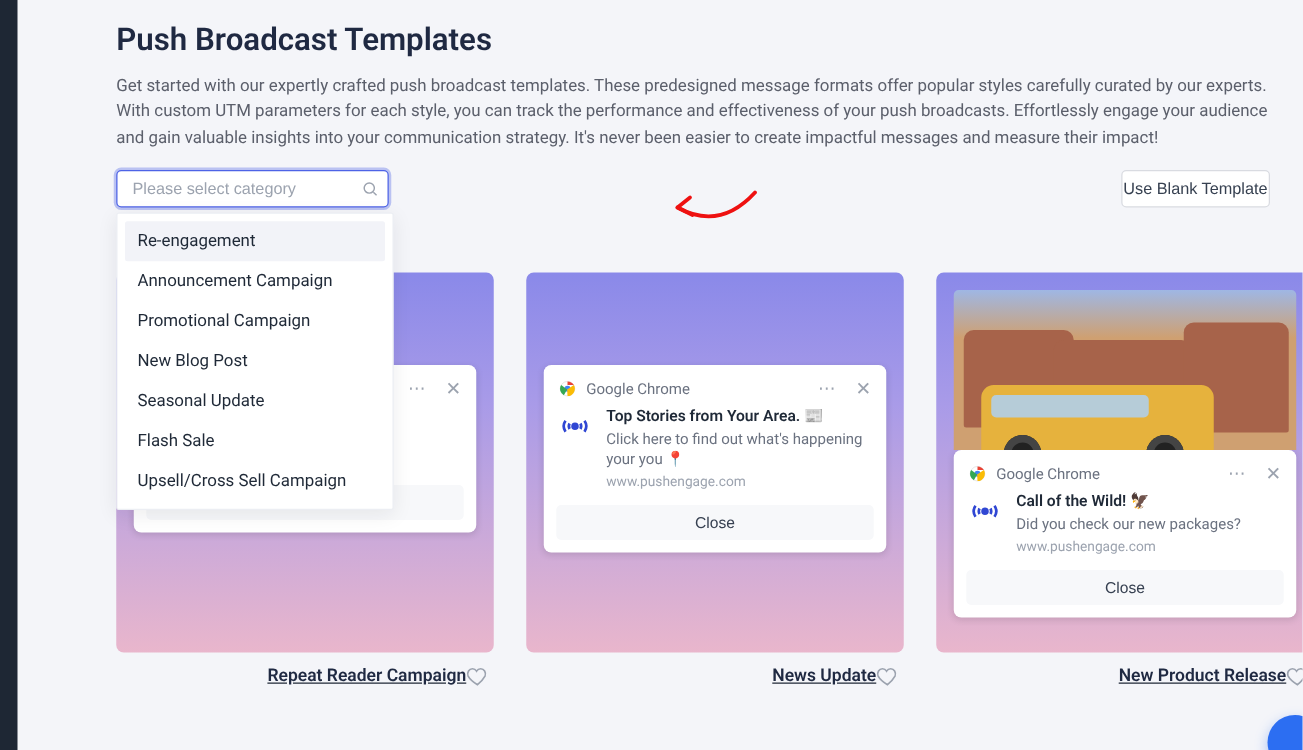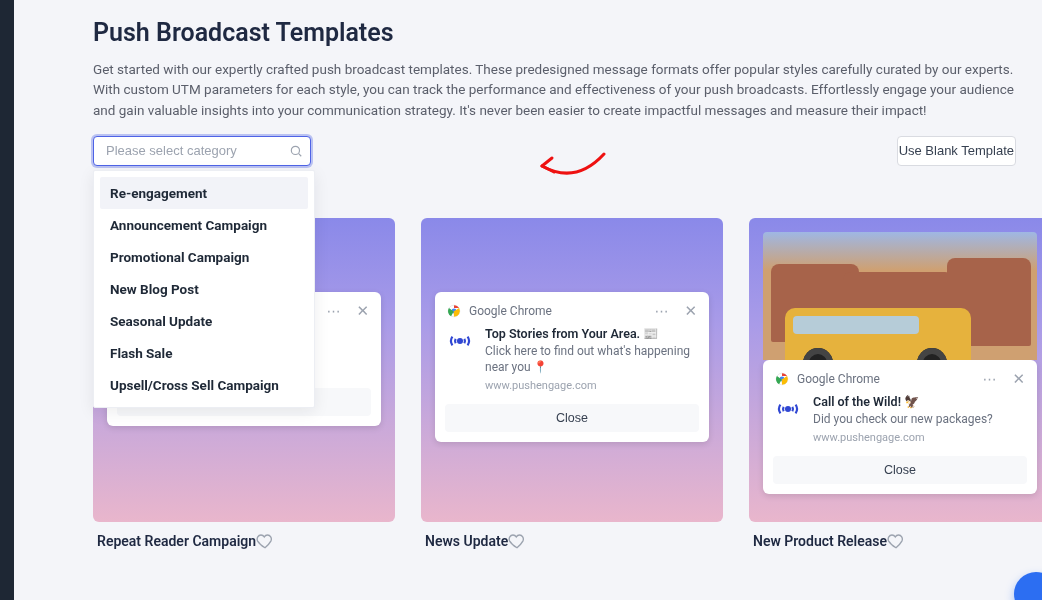--- a/index.html
+++ b/index.html
@@ -15,29 +15,29 @@
     .combo-input::placeholder, .search-input::placeholder { color:#9ca3af; }
     .combo.focused .combo-input { outline:none; border-color:#4e63e6; box-shadow:0 0 0 2px rgba(78,99,230,.35);}
     .combo .icon-right { position:absolute; right:8px; top:50%; transform:translateY(-50%); color:#9ca3af; }
     .search-wrap { position:relative; width:218px; }
     .search-wrap .search-icon { position:absolute; left:10px; top:50%; transform:translateY(-50%); color:#6b7280;}
     .search-input { padding-left:30px; }
 
     .blank-btn { margin-left:auto; height:30px; border:1px solid #d9dbe1; background:#fff; border-radius:4px; font-size:13px; padding:0 1px; color:#374151; cursor:pointer;}
 
     .dropdown { position:absolute; top:34px; left:0; width:222px; background:#fff; border:1px solid #eceef3; border-radius:2px; box-shadow:0 4px 16px rgba(20,20,40,.08); padding:6px 6px; z-index:50;}
-    .dropdown .item { font-size:13.5px; color:#1f2937; padding:8px 10px; border-radius:2px; cursor:pointer;font-weight:bold;}
+    .dropdown .item { font-size:13.5px; color:#1f2937; padding:8px 10px; border-radius:2px; cursor:pointer;}
     .dropdown .item.hl { background:#f2f3f8;}
 
     .annot-arrow { position:absolute; left:532px; top:146px; pointer-events:none; }
 
     .cards-area { margin-top:52px; display:flex; gap:26px;}
     .card-outer { width:302px; display:flex; flex-direction:column;}
     .card { width:302px; height:304px; border-radius:6px; background:linear-gradient(180deg,#8a89e9 0%, #a99be8 35%, #e9b6cc 100%); padding:14px 14px 14px; position:relative; overflow:hidden;}
-    .card-footer { display:flex; align-items:center; justify-content:flex-start; padding:10px 4px 0;}
+    .card-footer { display:flex; align-items:center; justify-content:flex-end; padding:10px 4px 0;text-decoration:underline;}
     .card-footer .title { font-size:14px; font-weight:600; color:#1f2942;}
     .heart { color:#9ca3af; cursor:pointer;}
 
     .notif { background:#fff; border-radius:6px; box-shadow:0 2px 6px rgba(0,0,0,.12); margin-top:60px;}
     .notif .row1 { display:flex; align-items:center; gap:8px; padding:10px 12px 0 12px;}
     .notif .brand { font-size:12px; color:#6b7280;}
     .notif .dots { margin-left:auto; font-size:14px; color:#9ca3af; letter-spacing:2px; cursor:pointer;}
     .notif .x { font-size:15px; color:#9ca3af; cursor:pointer; padding-left:6px;}
     .notif .body { display:flex; gap:12px; padding:6px 12px 6px 12px;}
     .pulse-icon { width:26px; flex:0 0 26px; margin-top:2px;}
@@ -166,21 +166,21 @@
               <svg width="26" height="26" viewBox="0 0 24 24" fill="none" stroke="#3047d3" stroke-width="2">
                   <path d="M5 8a7 7 0 0 0 0 8"></path>
                   <path d="M8 10a4 4 0 0 0 0 4"></path>
                   <circle cx="12" cy="12" r="1.8" fill="#3047d3"></circle>
                   <path d="M16 10a4 4 0 0 1 0 4"></path>
                   <path d="M19 8a7 7 0 0 1 0 8"></path>
                 </svg>
             </span>
             <div class="msg">
               <div class="hd">Top Stories from Your Area. 📰</div>
-              <div class="txt">Click here to find out what's happening near you 📍</div>
+              <div class="txt">Click here to find out what's happening your you 📍</div>
               <div class="src">www.pushengage.com</div>
             </div>
           </div>
           <button class="close-btn">Close</button>
         </div>
       </div>
       <div class="card-footer">
         <span class="title">News Update</span>
         <span class="heart">
           <svg width="18" height="18" viewBox="0 0 24 24" fill="none" stroke="currentColor" stroke-width="1.8">

